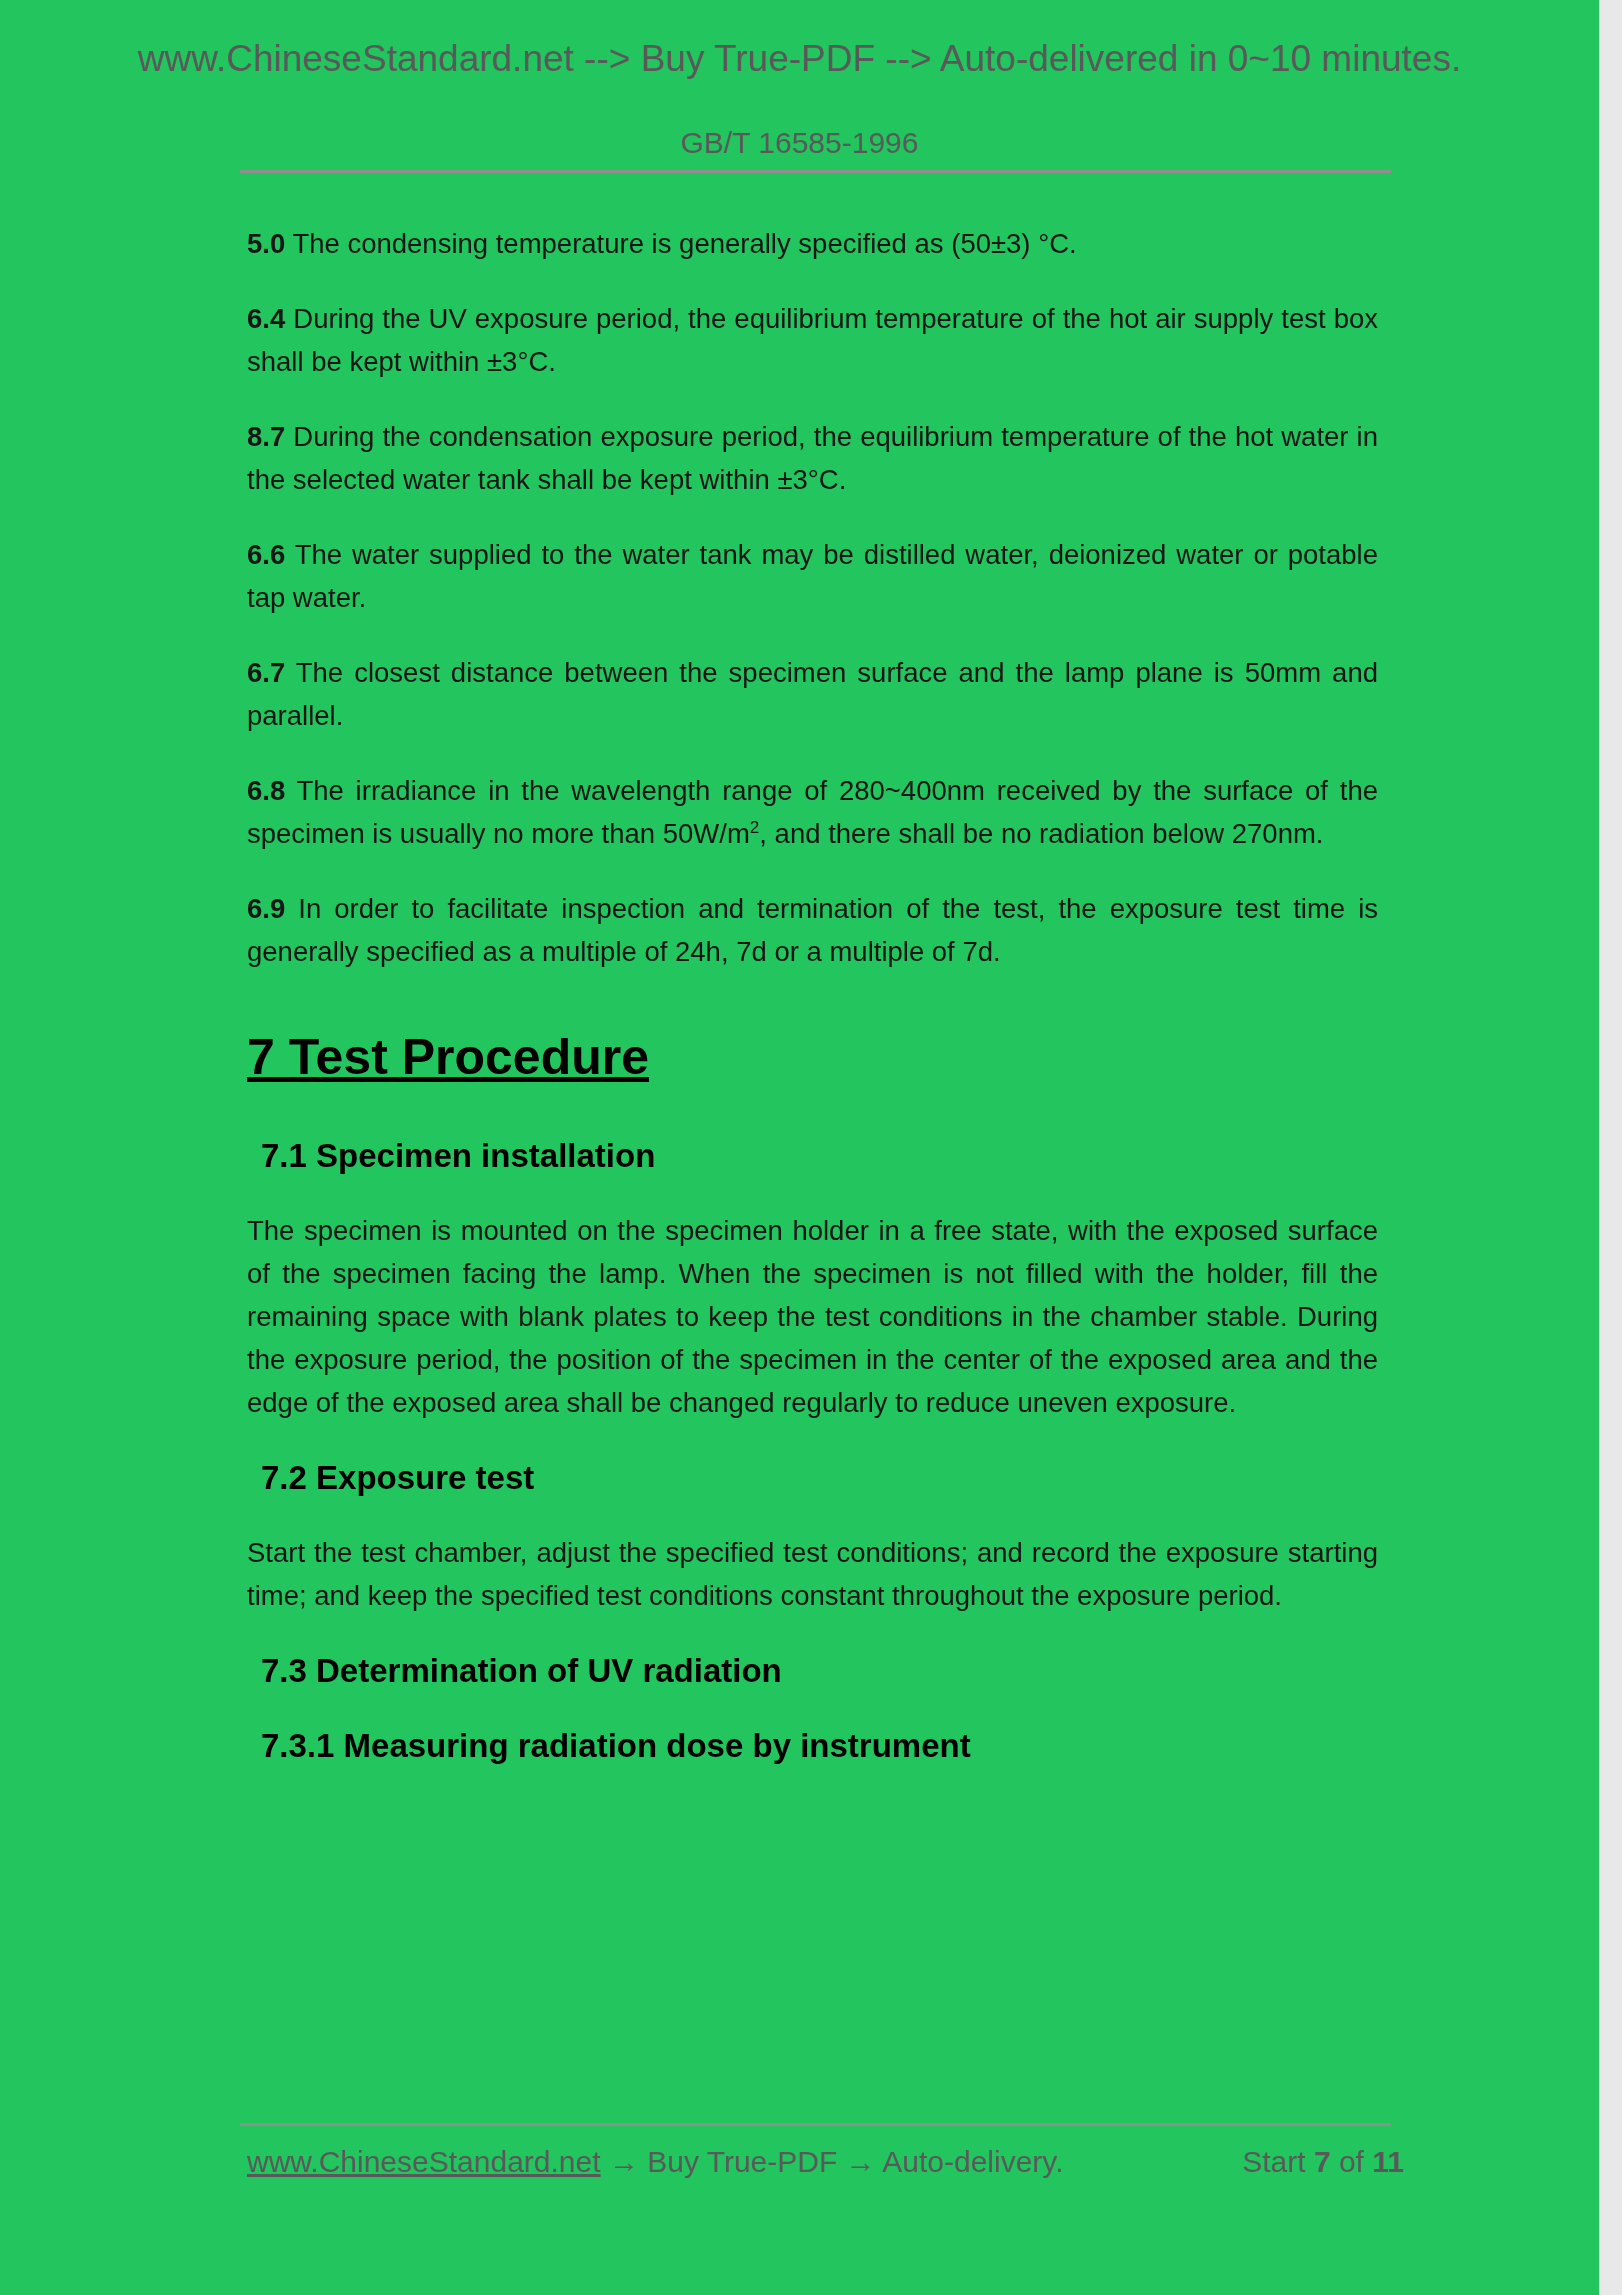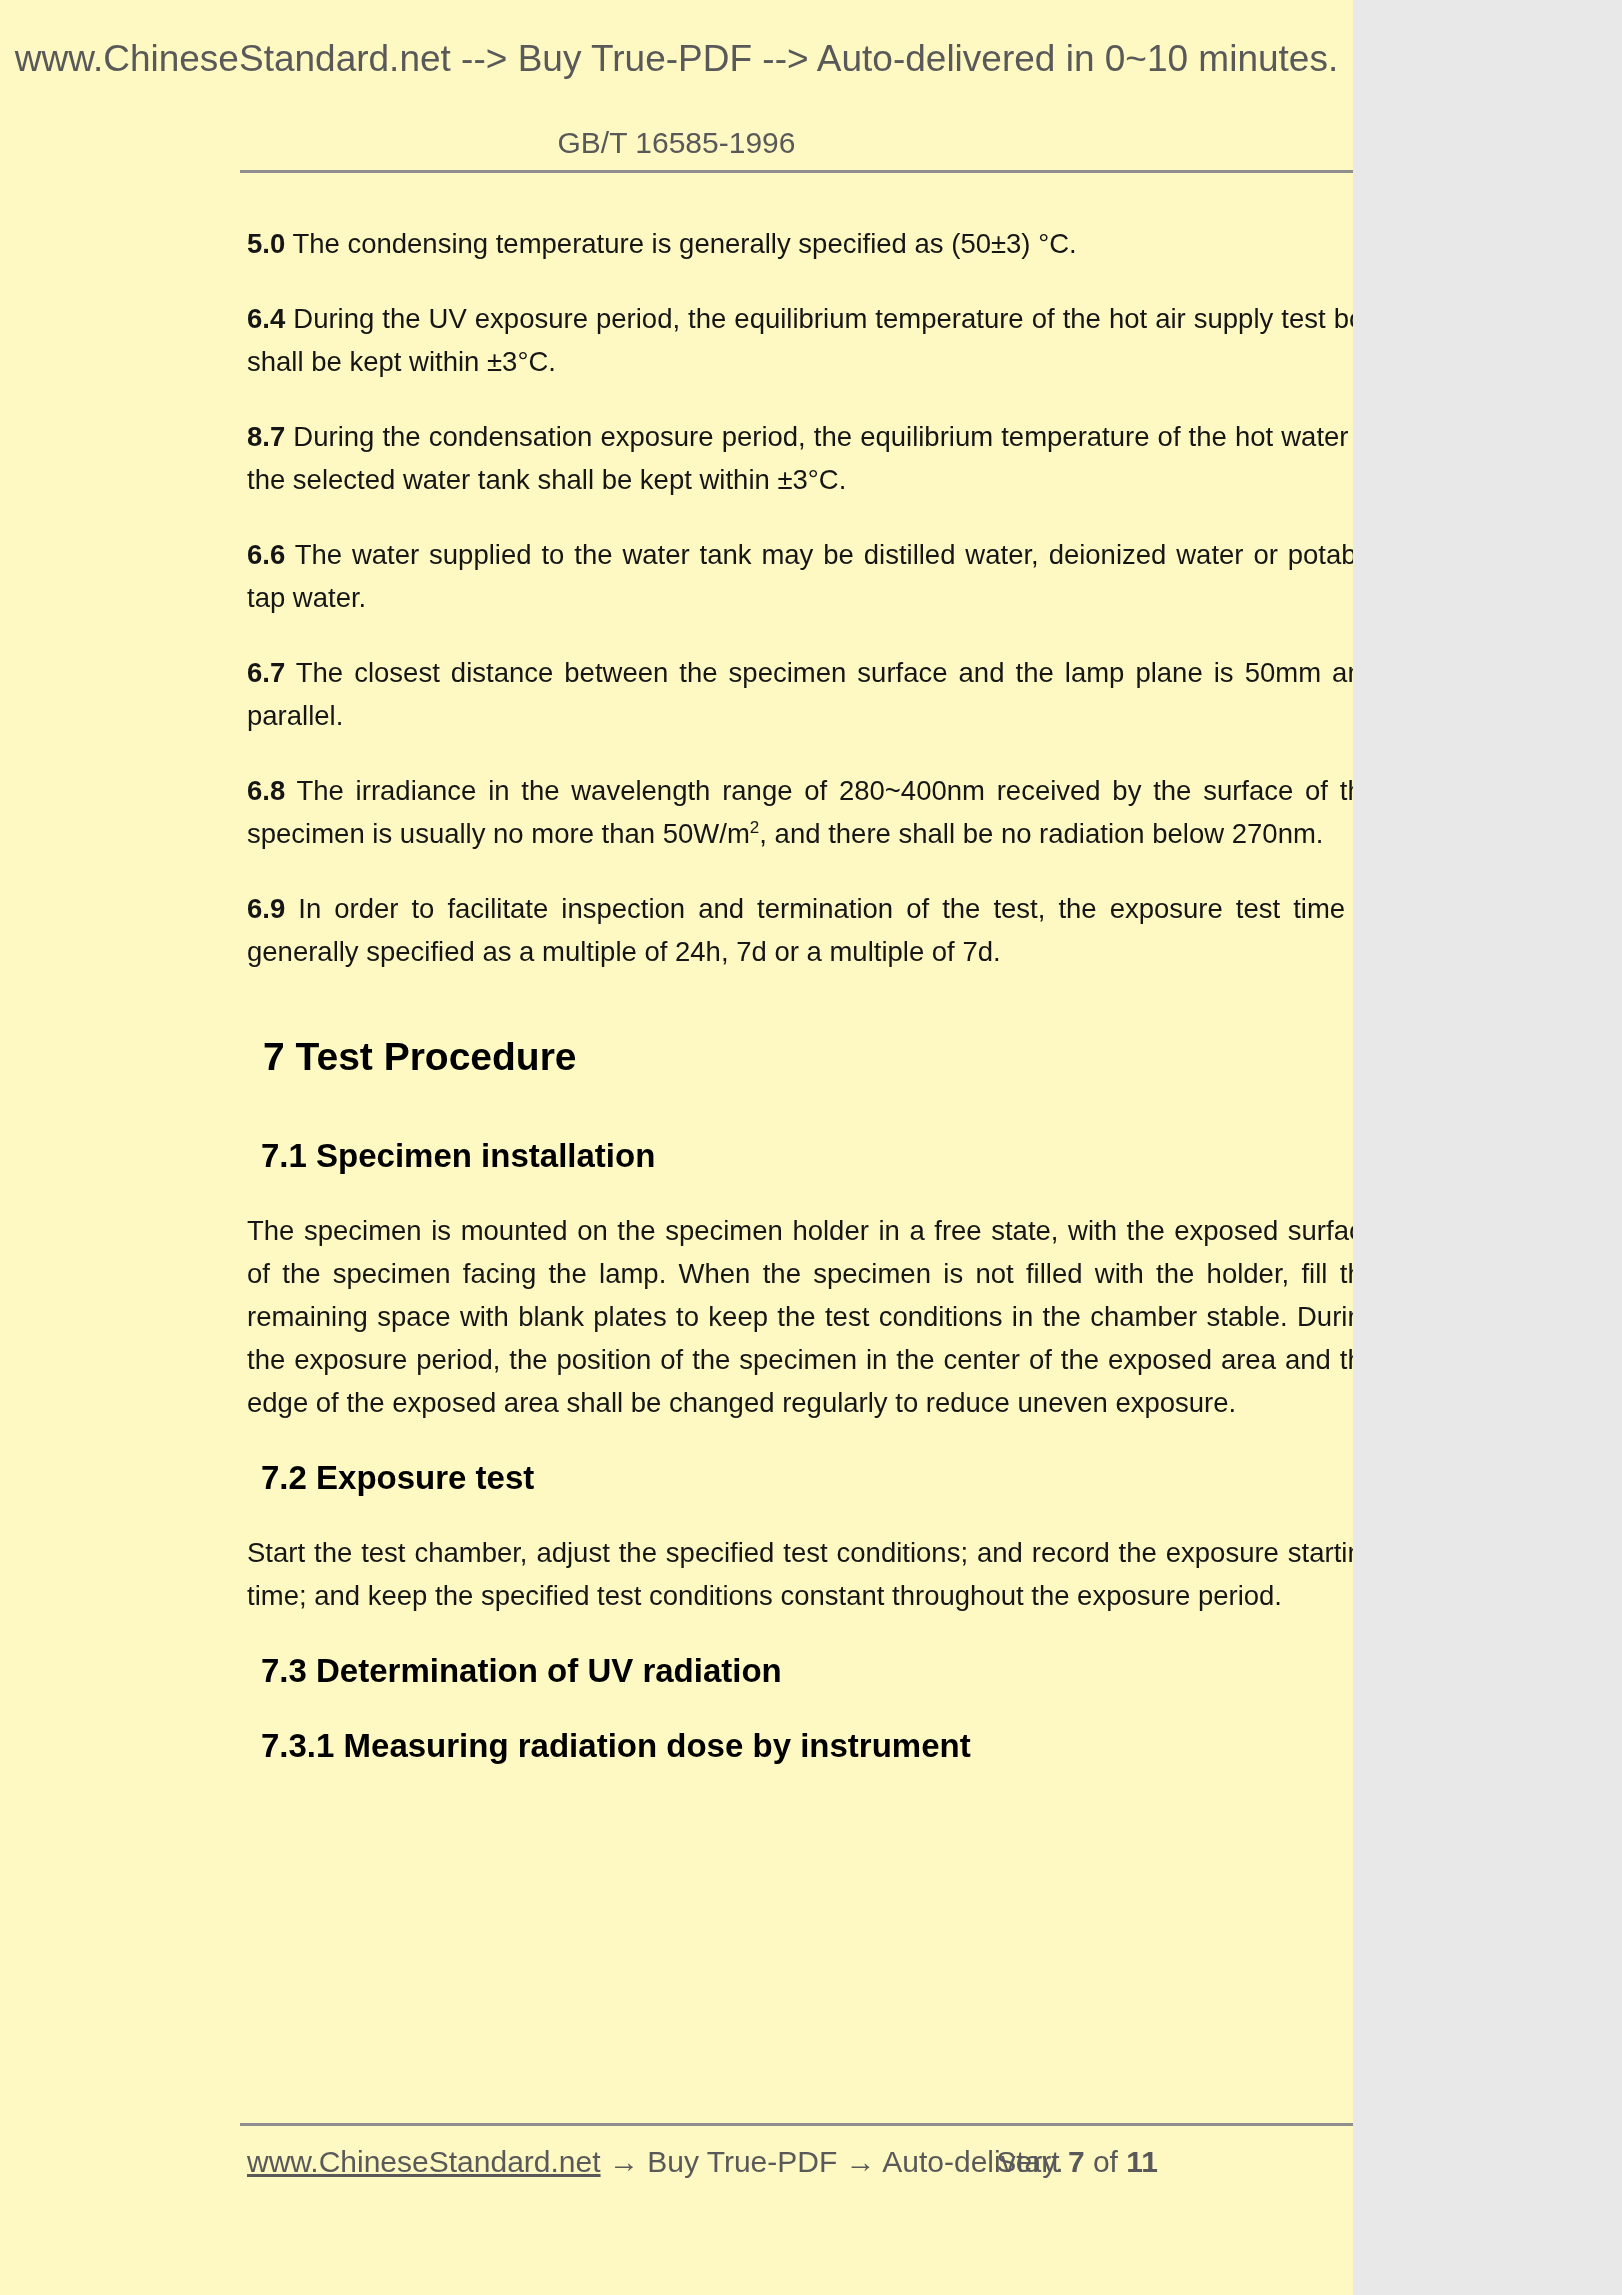--- a/index.html
+++ b/index.html
@@ -1,20 +1,20 @@
 <!DOCTYPE html>
 <html style="font-size:13.3px"><head>
 <meta charset="utf-8">
 <style>
   html, body { margin: 0; padding: 0; background: #e8e8e8; }
   .page {
     position: relative;
-    width: 1353px;
+    width: 1599px;
     height: 2295px;
-    background: #fef9c3;
+    background: #22c55e;
     font-family: "Liberation Sans", "DejaVu Sans", sans-serif;
     overflow: hidden;
   }
   .banner {
     position: absolute;
     top: 38px; left: 0; right: 0;
     text-align: center;
     font-size: 37px;
     color: #595959;
     white-space: nowrap;
@@ -43,25 +43,26 @@
     color: #161616;
   }
   .content p {
     font-size: 27.5px;
     line-height: 43px;
     margin: 0 0 32px 0;
     text-align: justify;
   }
   .num { font-weight: bold; }
   .content h1 {
-    font-size: 39px;
+    font-size: 50px;
     line-height: 52px;
-    margin: 58px 0 51px 16px;
+    margin: 58px 0 51px 0;
     color: #000000;
     font-weight: bold;
+    text-decoration: underline;
   }
   .content h2 {
     font-size: 33px;
     line-height: 43px;
     margin: 32px 0 32px 14px;
     color: #000000;
     font-weight: bold;
   }
   sup {
     font-size: 0.62em;

